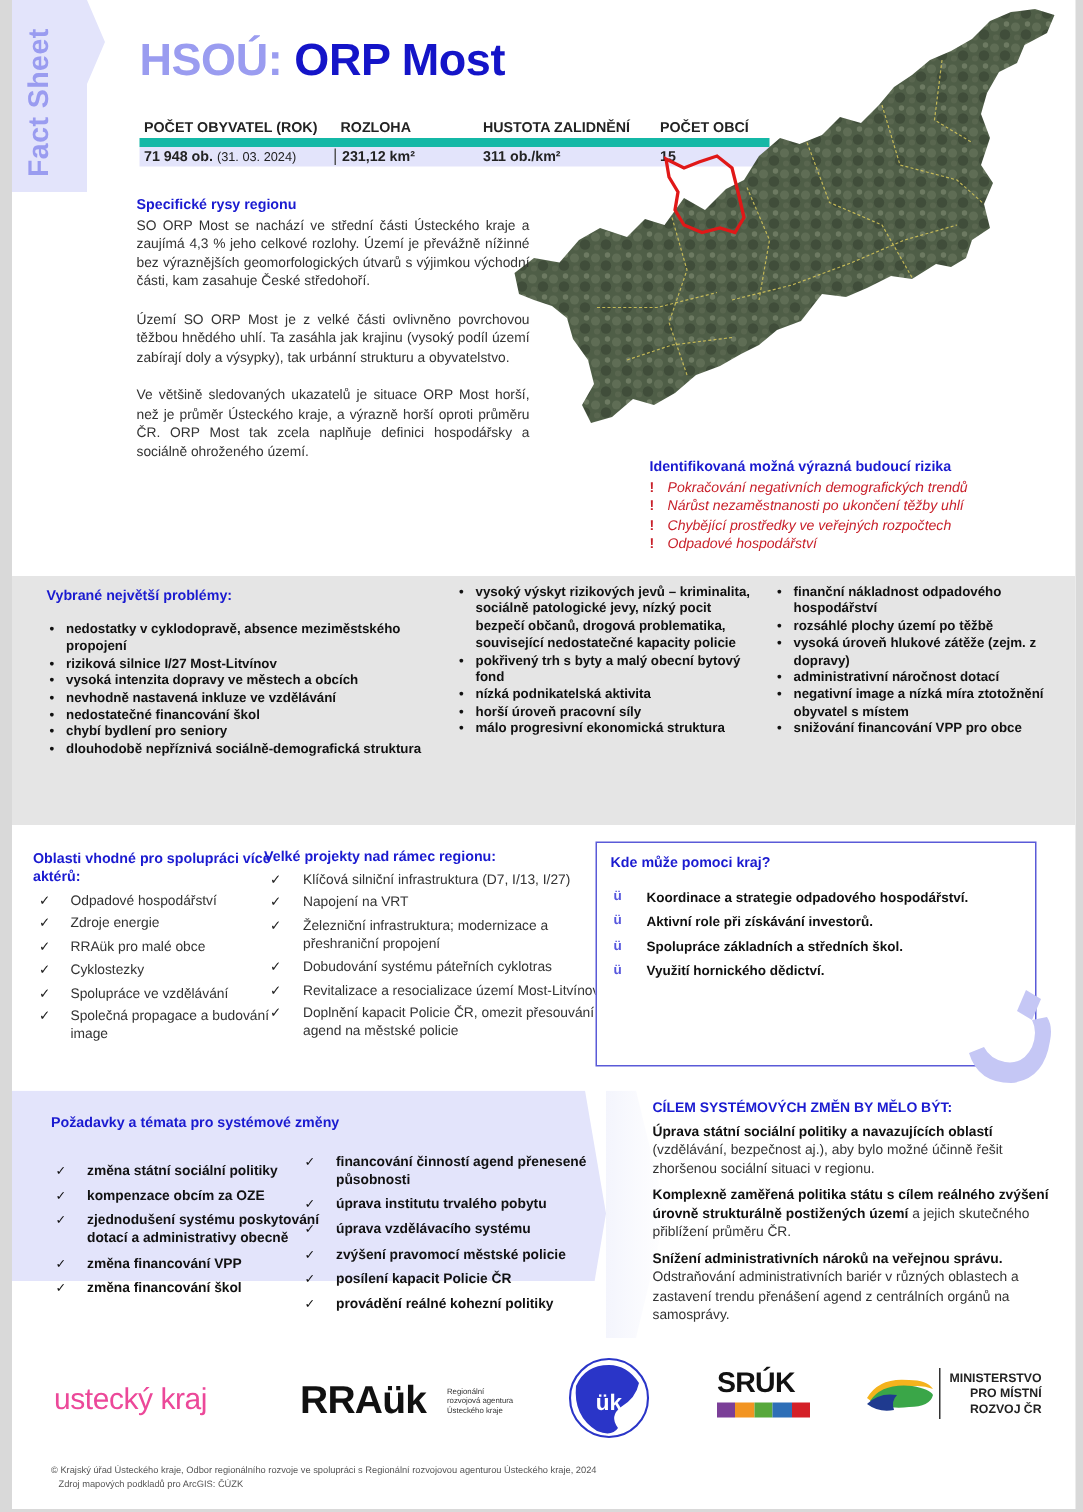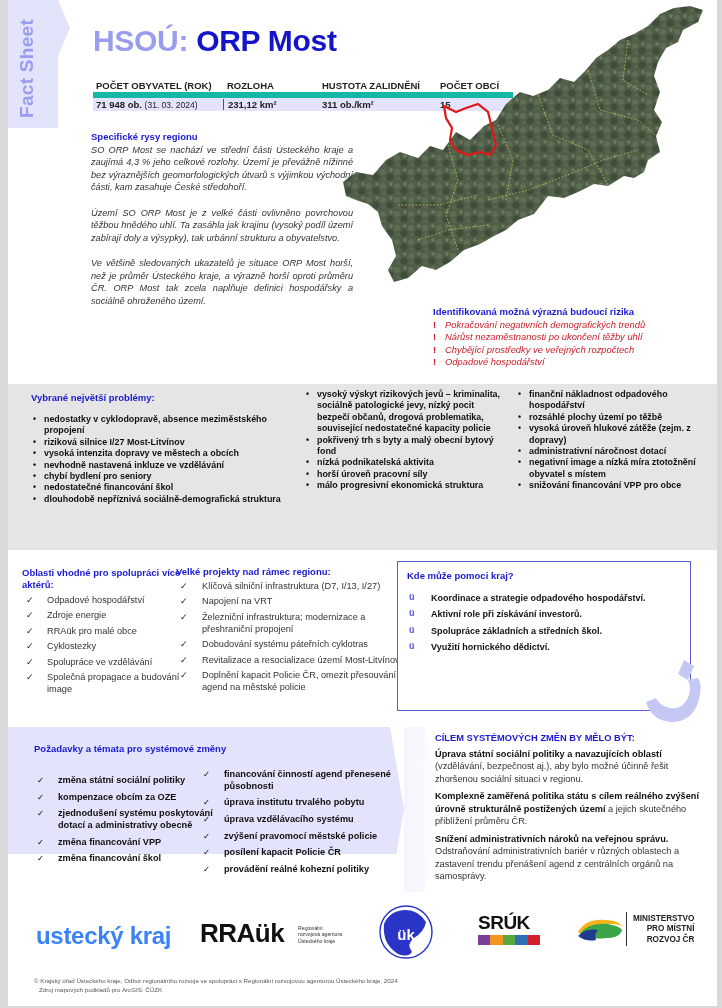--- a/index.html
+++ b/index.html
@@ -19,21 +19,21 @@
   .stats { left: 85px; top: 80px; width: 420px; }
   .stats .hdr, .stats .val { display: flex; font-size: 9.5px; font-weight: bold; }
   .stats .hdr { border-bottom: 6px solid #14b8a6; padding-bottom: 1px; }
   .stats .val { background: #e3e4fb; padding: 1px 0; }
   .stats .c1 { width: 130px; padding-left: 3px; } .stats .c2 { width: 95px; padding-left: 4px; } .stats .c3 { width: 118px; padding-left: 4px; } .stats .c4 { width: 77px; padding-left: 4px; }
   .stats .val .c2 { border-left: 1px solid #555; }
   .stats .date { font-weight: normal; font-size: 8.5px; }
 
   .h-blue { color: #1a1ad0; font-weight: bold; font-size: 9.5px; }
   .intro { left: 83px; top: 131px; width: 262px; font-size: 9.2px; line-height: 12.6px; text-align: justify; color: #333; }
-  .intro p { margin-bottom: 12.6px; font-style: italic; }
+  .intro p { margin-bottom: 12.6px; }
   .intro p.first { margin-bottom: 12.6px; }
 
   .map { left: 330px; top: 0; width: 380px; height: 310px; }
 
   .risks { left: 425px; top: 306px; width: 285px; font-size: 9.4px; }
   .risks ul { list-style: none; margin-top: 2px; }
   .risks li { color: #c8202a; font-style: italic; line-height: 12.3px; padding-left: 12px; position: relative; }
   .risks li .bang { position: absolute; left: 0; top: 0; font-weight: bold; font-style: normal; }
 
   .problems { left: 0; top: 384px; width: 709px; height: 166px; background: #e5e5e5; }
@@ -69,21 +69,21 @@
   .rlist li { padding-left: 21px; position: relative; margin-bottom: 5.1px; }
   .rlist li .chk { position: absolute; left: 0; top: 0; font-weight: normal; font-size: 8.5px; }
   .rlist.r1 { left: 29px; top: 48px; width: 180px; }
   .rlist.r2 { left: 195px; top: 42px; width: 200px; }
 
   .goal-fade { left: 396px; top: 727px; width: 40px; height: 165px; background: linear-gradient(90deg, #eceefb, #fff); clip-path: polygon(0 0, 20px 0, 40px 82px, 20px 165px, 0 165px); opacity: 0.6; }
   .goals { left: 427px; top: 732px; width: 272px; font-size: 9.2px; line-height: 12.5px; color: #333; }
   .goals .gh { color: #1a1ad0; font-weight: bold; font-size: 9.3px; margin-bottom: 3px; }
   .goals p { margin-bottom: 5px; }
   .goals b { color: #111; }
-  .logo-ustecky { left: 28px; top: 922px; font-size: 24px; font-weight: bold; color: #3b82f6; letter-spacing: -0.3px; }
+  .logo-ustecky { left: 28px; top: 922px; font-size: 20px; font-weight: normal; color: #ec4899; letter-spacing: -0.3px; }
   .logo-rra { left: 192px; top: 918px; font-size: 26px; font-weight: bold; color: #111; letter-spacing: -0.5px; }
   .logo-rra-sub { left: 290px; top: 925px; font-size: 5.2px; line-height: 6.4px; color: #333; }
   .logo-rsk { left: 370px; top: 904px; width: 56px; height: 56px; }
   .logo-sruk { left: 470px; top: 912px; width: 62px; }
   .logo-sruk .t { font-size: 19px; font-weight: bold; color: #111; letter-spacing: -0.5px; }
   .logo-sruk .bar { display: flex; height: 10px; margin-top: 1px; }
   .logo-sruk .bar span { flex: 1; }
   .logo-mmr-mark { left: 568px; top: 916px; width: 48px; height: 26px; }
   .logo-mmr-line { left: 618px; top: 912px; width: 1px; height: 34px; background: #333; }
   .logo-mmr-text { left: 625px; top: 914px; font-size: 8.2px; font-weight: bold; line-height: 10.4px; color: #222; text-align: right; }
@@ -160,22 +160,22 @@
     </ul>
   </div>
 
   <div class="abs problems">
     <div class="h-blue">Vybrané největší problémy:</div>
     <ul class="plist p1">
       <li>nedostatky v cyklodopravě, absence meziměstského propojení</li>
       <li>riziková silnice I/27 Most-Litvínov</li>
       <li>vysoká intenzita dopravy ve městech a obcích</li>
       <li>nevhodně nastavená inkluze ve vzdělávání</li>
+      <li>nedostatečné financování škol</li>
       <li>chybí bydlení pro seniory</li>
-      <li>nedostatečné financování škol</li>
       <li>dlouhodobě nepříznivá sociálně-demografická struktura</li>
     </ul>
     <ul class="plist p2">
       <li>vysoký výskyt rizikových jevů – kriminalita, sociálně patologické jevy, nízký pocit bezpečí občanů, drogová problematika, související nedostatečné kapacity policie</li>
       <li>pokřivený trh s byty a malý obecní bytový fond</li>
       <li>nízká podnikatelská aktivita</li>
       <li>horší úroveň pracovní síly</li>
       <li>málo progresivní ekonomická struktura</li>
     </ul>
     <ul class="plist p3">

